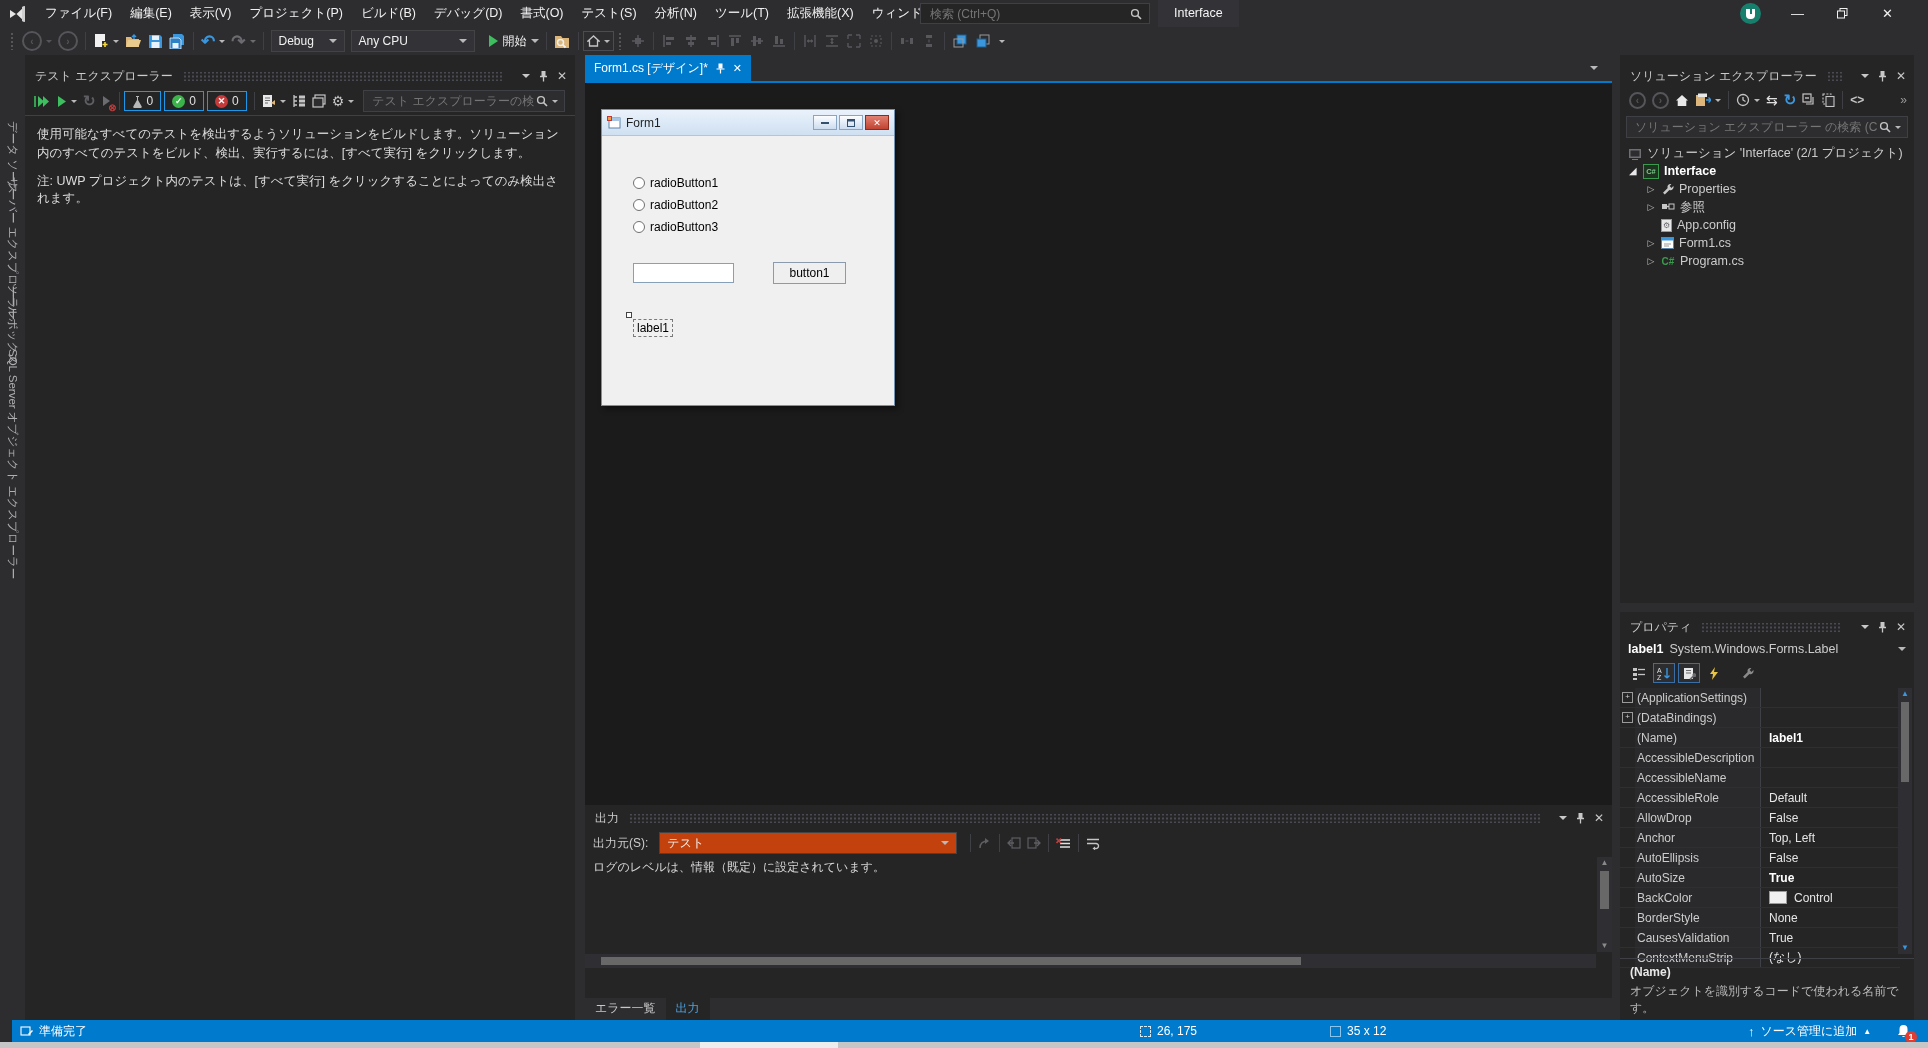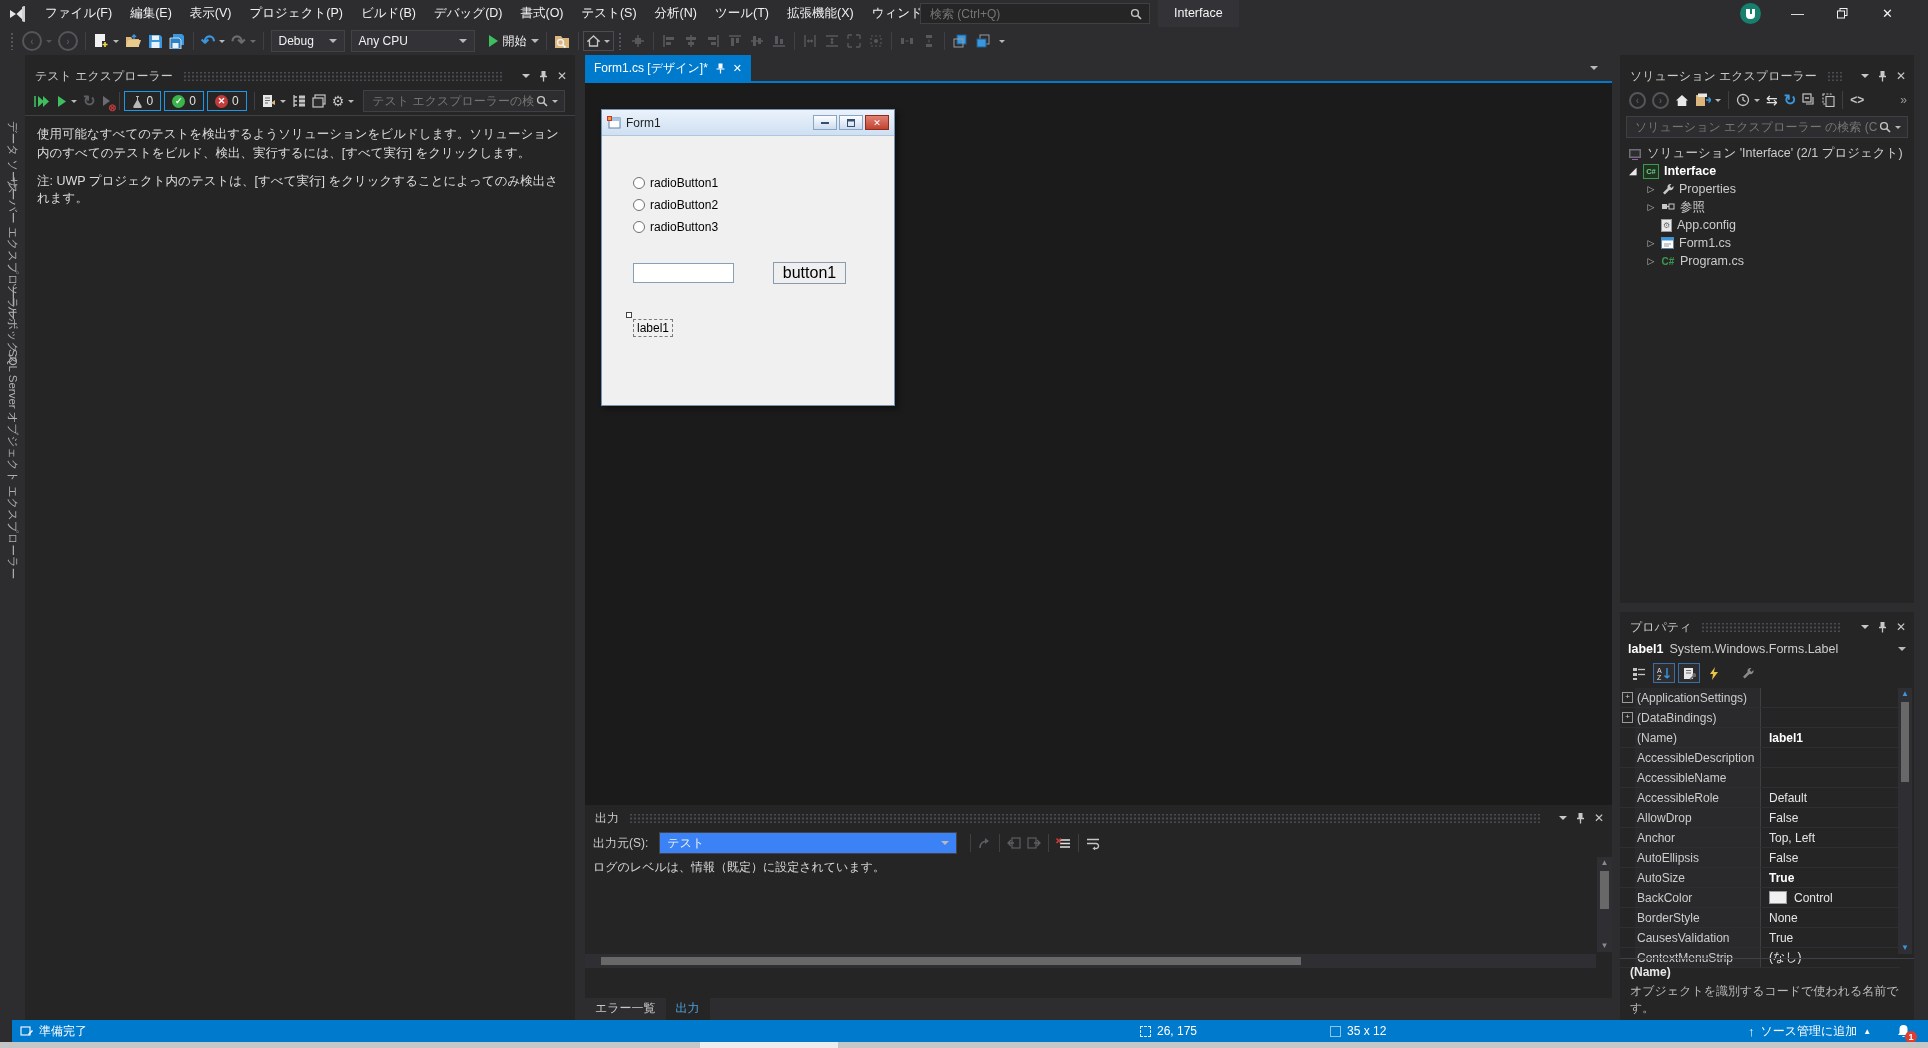--- a/index.html
+++ b/index.html
@@ -49,21 +49,21 @@
   .tab-active{background:#007ACC;color:#FFFFFF;display:flex;align-items:center;padding:0 9px;gap:8px;font-size:12px;}
   .docarea{left:585px;top:81px;width:1027px;height:724px;background:#1B1B1C;border-top:2px solid #007ACC;box-sizing:border-box;}
   
   .form-win{left:601px;top:109px;width:294px;height:297px;background:#F0F0F0;border:1px solid #7593B0;box-shadow:3px 3px 6px rgba(0,0,0,.45);box-sizing:border-box;}
   .form-title{height:25px;background:linear-gradient(#EAF2FB,#CFE0F2);border-bottom:1px solid #AFC6DD;display:flex;align-items:center;padding:0 5px;color:#1E1E1E;font-size:12px;}
   .capbtn{width:24px;height:15px;border:1px solid #89A5C4;background:linear-gradient(#FDFEFF,#CCDCEF);display:flex;align-items:center;justify-content:center;font-size:9px;color:#33506E;margin-left:2px;box-sizing:border-box;flex:none;}
   .capbtn.close{background:linear-gradient(#E28173,#C14331);border-color:#8E2B1C;color:#fff;}
   .radio-row{position:absolute;display:flex;align-items:center;gap:5px;color:#000;font-size:12px;}
   .radio{width:12px;height:12px;border-radius:50%;border:1px solid #707070;background:#fff;box-sizing:border-box;flex:none;}
   .fm-textbox{position:absolute;width:101px;height:20px;background:#fff;border:1px solid #86A0B8;box-sizing:border-box;}
-  .fm-button{position:absolute;width:73px;height:22px;background:#EFEFEF;border:1px solid #8A9BAD;box-sizing:border-box;display:flex;align-items:center;justify-content:center;color:#000;font-size:16px;}
+  .fm-button{position:absolute;width:73px;height:22px;background:#EFEFEF;border:1px solid #8A9BAD;box-sizing:border-box;display:flex;align-items:center;justify-content:center;color:#000;font-size:12px;}
   .fm-label{position:absolute;border:1px dashed #7A7A7A;padding:1px 3px;color:#000;font-size:12px;background:#F0F0F0;}
   .handle{position:absolute;width:6px;height:6px;background:#fff;border:1px solid #444;box-sizing:border-box;}
   
   .out-toolbar{display:flex;align-items:center;height:28px;padding:0 8px;}
   .out-content{position:absolute;left:0;top:52px;right:16px;bottom:46px;background:#252526;color:#D8D8D8;
                font-family:"DejaVu Sans Mono",monospace;font-size:12px;line-height:15px;padding:3px 0 0 8px;}
   .vscroll{position:absolute;right:0;top:52px;width:15px;bottom:46px;background:#2E2E33;display:flex;flex-direction:column;align-items:center;}
   .hscroll{position:absolute;left:0;right:16px;bottom:30px;height:14px;background:#2E2E33;}
   .thumb{background:#686868;}
   .arr{color:#8A8A8A;font-size:8px;line-height:12px;}
@@ -510,21 +510,21 @@
       <span class="tw-btn">
           <svg width="9" height="12" viewBox="0 0 9 12">
             <rect x="2.5" y="1" width="4" height="5" fill="#C8C8C8"></rect>
             <path d="M1 6.5h7M4.5 6.5v5" stroke="#C8C8C8" stroke-width="1.3"></path>
           </svg>
         </span>
       <span class="tw-btn">✕</span>
     </div>
     <div class="out-toolbar">
       <span style="color:#CCCCCC;margin-right:8px">出力元(S):</span>
-      <span class="combo" style="width:282px;background:#3b82f6">
+      <span class="combo" style="width:282px;background:#c2410c">
         <span>テスト</span>
           <span class="caret" style="margin-left:auto"></span>
       </span>
       <span class="sep" style="margin-left:10px"></span>
       <span class="tbtn">
           <svg width="14" height="13">
             <path d="M2 11c0-5 3-7 8-7" fill="none" stroke="#5E5E63" stroke-width="1.5"></path>
             <path d="M7 1l4 3-4 3z" fill="#5E5E63"></path>
           </svg>
         </span>

